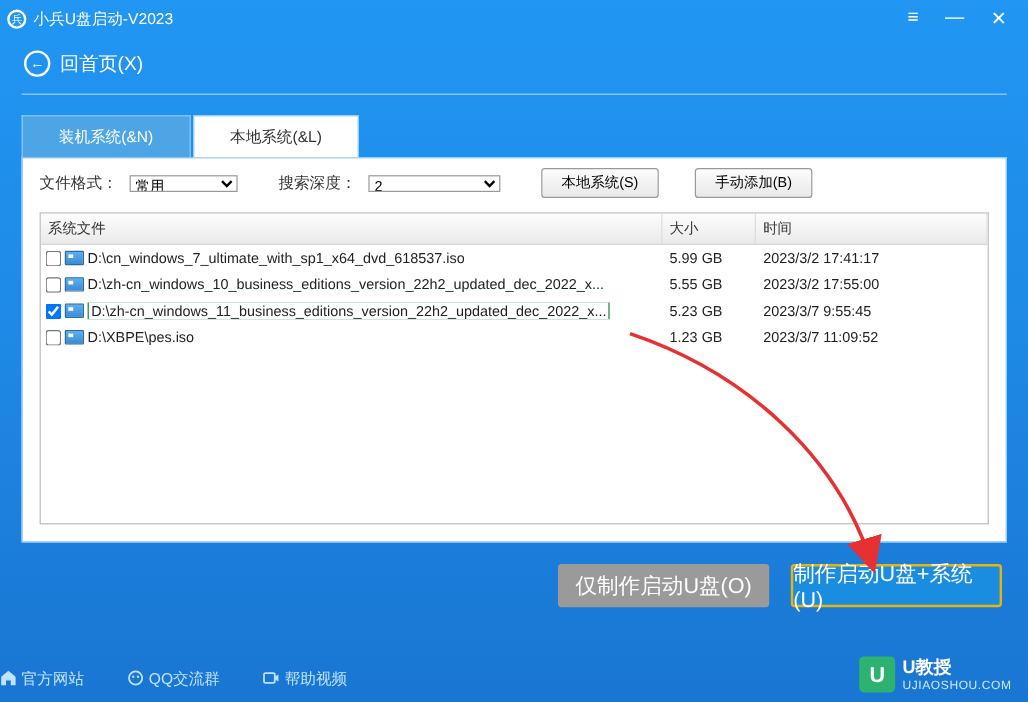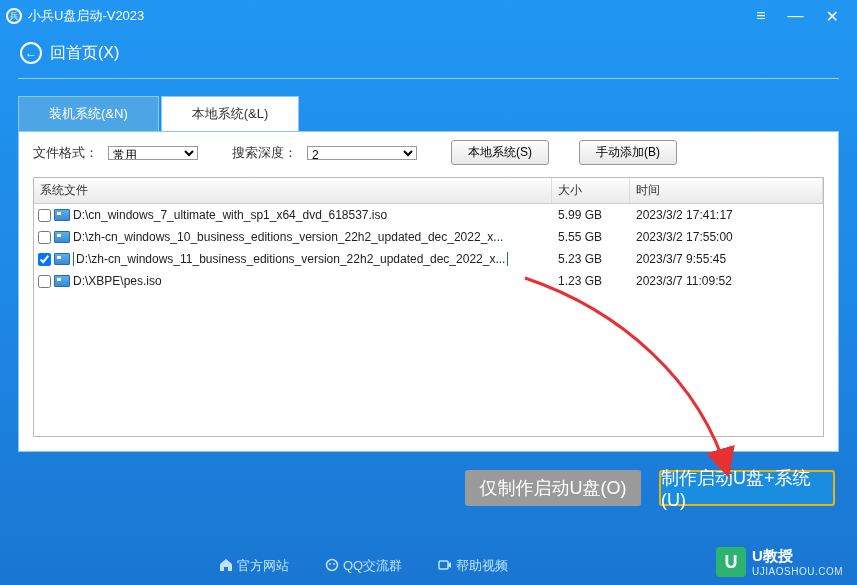--- a/index.html
+++ b/index.html
@@ -44,21 +44,21 @@
 .disk-icon { width: 16px; height: 12px; background: linear-gradient(#5bb0ef,#3a8cd4); border: 1px solid #2a6aa8; border-radius: 1px; flex-shrink: 0; position: relative; }
 .disk-icon::after { content: ""; position: absolute; left: 2px; top: 2px; width: 4px; height: 3px; background: #fff; }
 .fname-wrap { overflow: hidden; text-overflow: ellipsis; }
 .fname-wrap.hl { border: 1px solid #15803d; padding: 0 2px; margin: -1px 0; }
 
 .footer-btns { display: flex; justify-content: flex-end; gap: 18px; margin: 18px 22px 0 0; }
 .big-btn { width: 176px; height: 36px; display: flex; align-items: center; justify-content: center; font-size: 18px; border-radius: 3px; cursor: pointer; }
 .big-btn.gray { background: #9a9a9a; color: #fff; }
 .big-btn.blue { background: #1a8de0; color: #fff; border: 2px solid #eab308; }
 
-.bottom-links { position: absolute; left: 0; right: 130px; bottom: 10px; display: flex; justify-content: center; gap: 36px; color: #bfe3ff; font-size: 13px; }
+.bottom-links { position: absolute; left: 0; right: 130px; bottom: 10px; display: flex; gap: 36px; color: #bfe3ff; font-size: 13px; }
 .bottom-links span svg { vertical-align: -2px; margin-right: 4px; }
 
 .watermark { position: absolute; right: 14px; bottom: 8px; display: flex; align-items: center; gap: 6px; }
 .wm-icon { width: 30px; height: 30px; background: #2db36f; border-radius: 4px; display: flex; align-items: center; justify-content: center; color: #fff; font-weight: bold; font-size: 18px; }
 .wm-text .t1 { color: #fff; font-size: 15px; font-weight: bold; }
 .wm-text .t2 { color: #cfe9ff; font-size: 10px; letter-spacing: .5px; }
 
 .arrow-svg { position: absolute; left: 510px; top: 270px; pointer-events: none; }
 </style>
 </head>

